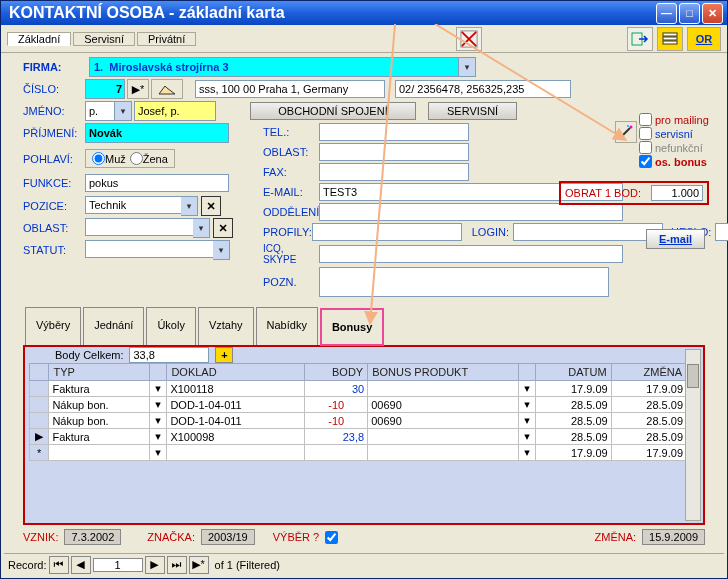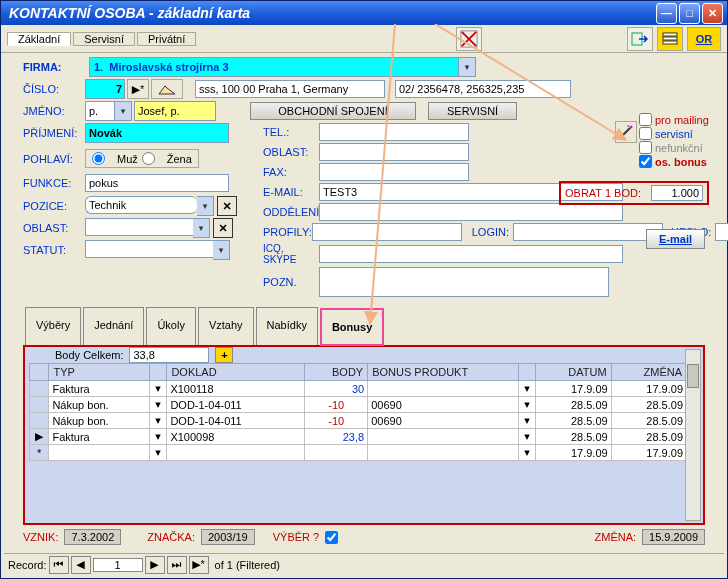--- a/index.html
+++ b/index.html
@@ -1,20 +1,20 @@
 <!DOCTYPE html>
 <html><head>
 <meta charset="utf-8">
 <style>
 * { box-sizing: border-box; margin: 0; padding: 0; font-family: Tahoma, Arial, sans-serif; font-size: 11px; }
 body { background: #ece9d8; width: 728px; height: 579px; overflow: hidden; }
 
 .window { width: 728px; height: 579px; border: 1px solid #0a246a; background: #ece9d8; }
 .titlebar { height: 24px; background: linear-gradient(to bottom, #4a8bf5 0%, #1e5edb 50%, #0a46c1 100%); display: flex; align-items: center; padding: 0 4px; color: white; font-weight: bold; }
-.titlebar .title { flex: 1; padding-left: 4px; font-size: 14px; font-style: italic; }
+.titlebar .title { flex: 1; padding-left: 4px; font-size: 16px; }
 .winbtns { display: flex; gap: 2px; }
 .winbtn { width: 21px; height: 21px; background: linear-gradient(to bottom,#7fa9f5,#2a5ad0); border: 1px solid #fff; border-radius: 3px; color: white; display: flex; align-items: center; justify-content: center; font-weight: bold; cursor: pointer; }
 .winbtn.close { background: linear-gradient(to bottom,#f0785a,#c8412a); }
 
 .toolbar { height: 28px; display: flex; align-items: center; padding: 2px 6px; border-bottom: 1px solid #aca899; }
 .toolbar .left { display: flex; gap: 2px; }
 .toolbar .right { margin-left: auto; display: flex; gap: 4px; }
 .tabbtn { background: #ece9d8; border: 1px solid #aca899; padding: 0 10px; cursor: pointer; }
 .tabbtn.active { background: #fff; border-bottom: 1px solid #fff; }
 .iconbtn { width: 26px; height: 24px; border: 1px solid #aca899; background: #f0f0e8; display: flex; align-items: center; justify-content: center; cursor: pointer; }
@@ -36,21 +36,21 @@
 .phone { width: 176px; background: #fff; border: 1px solid #7f9db9; height: 18px; padding: 1px 3px; }
 
 .jm-p { width: 30px; background: #fff; border: 1px solid #7f9db9; height: 20px; padding: 1px 3px; }
 .jm-name { width: 82px; background: #ffff80; border: 1px solid #7f9db9; height: 20px; padding: 1px 3px; margin-left: 2px; }
 .hdr-btn { padding: 2px 12px; background: linear-gradient(to bottom,#f0f0f0,#d4d0c8); border: 1px solid #888; cursor: pointer; margin-left: 10px; }
 .hdr-btn2 { padding: 2px 18px; background: linear-gradient(to bottom,#f0f0f0,#d4d0c8); border: 1px solid #888; cursor: pointer; margin-left: 12px; }
 
 .prijmeni { width: 144px; background: #00ffff; border: 1px solid #7f9db9; height: 20px; padding: 1px 3px; font-weight: bold; }
 
 .radio-group { display: flex; align-items: center; gap: 4px; border: 1px solid #aca899; padding: 2px 6px; background: #ece9d8; }
-.radio-group label { display: flex; align-items: center; gap: 12px; }
+.radio-group label { display: flex; align-items: center; gap: 0; }
 
 .fld { background: #fff; border: 1px solid #7f9db9; height: 18px; padding: 1px 3px; }
 .fld-dd { display: flex; }
 .fld-dd .fld { border-right: none; }
 .xbtn { width: 20px; height: 20px; border: 1px solid #333; margin-left: 3px; display: flex; align-items: center; justify-content: center; font-weight: bold; cursor: pointer; background:#ece9d8; }
 
 .col-left { float: left; width: 240px; }
 
 .midrow { display: flex; align-items: center; margin-bottom: 2px; }
 .midlbl { width: 56px; color: #0033cc; font-size: 11px; }
@@ -205,21 +205,21 @@
               </label>
           </div>
         </div>
         <div class="row" style="margin-top:6px">
             <span class="lbl">FUNKCE:</span>
           <input class="fld" style="width: 144px;" value="pokus">
         </div>
         <div class="row" style="margin-top:4px">
             <span class="lbl">POZICE:</span>
           <div class="fld-dd">
-              <input class="fld" style="width: 112px; border-radius: 6px;" value="Technik">
+              <input class="fld" style="width: 96px;" value="Technik">
               <div class="dd"></div>
             </div>
           <div class="xbtn">✕</div>
         </div>
         <div class="row">
             <span class="lbl">OBLAST:</span>
           <div class="fld-dd">
               <input class="fld" style="width: 108px;">
               <div class="dd"></div>
             </div>

